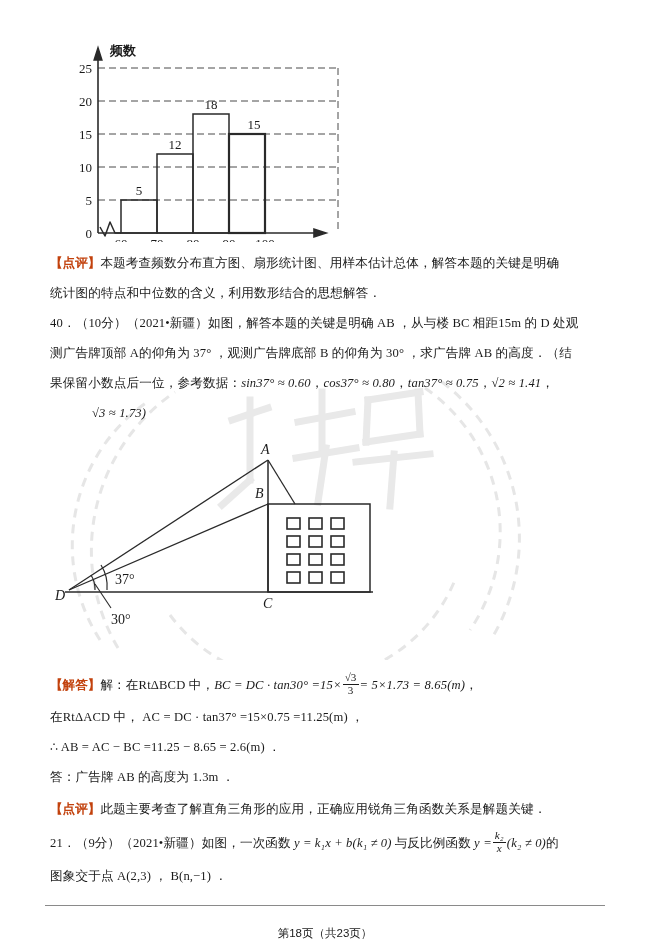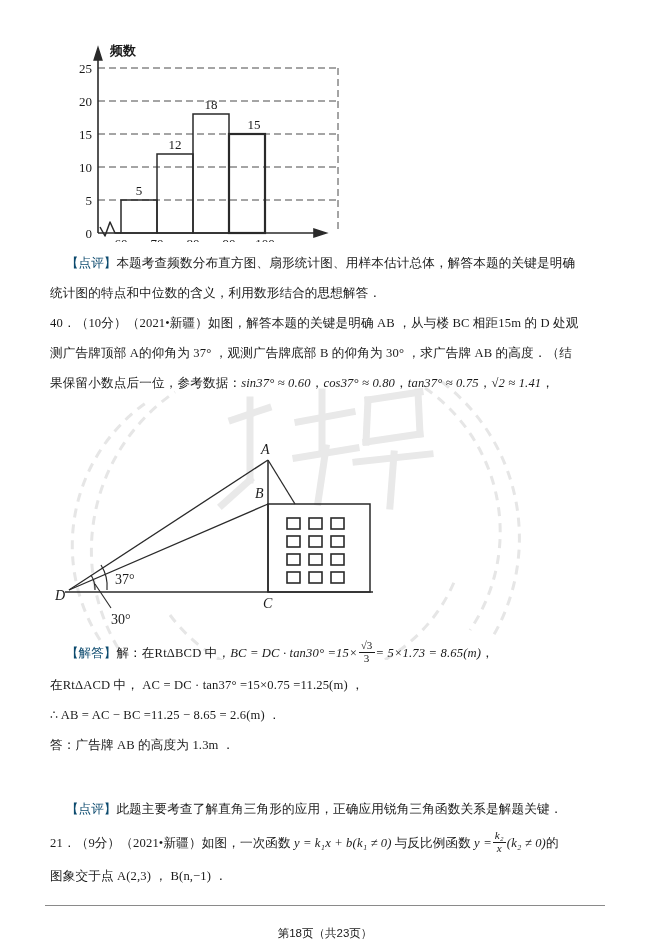--- a/index.html
+++ b/index.html
@@ -45,21 +45,21 @@
   .body-text {
     position: absolute;
     left: 50px;
     width: 566px;
     font-size: 12.6px;
     line-height: 30px;
     letter-spacing: 0.15px;
     text-align: justify;
   }
   .ln { display: block; white-space: nowrap; }
-  .tag { color: #0c4a6e; font-weight: normal; letter-spacing: 0; margin-left: 16px; }
+  .tag { color: #c2410c; font-weight: bold; letter-spacing: 0; }
   .math { font-style: italic; }
   .indent2 { padding-left: 26px; }
 
   
   .frac {
     display: inline-block;
     vertical-align: -0.42em;
     text-align: center;
     font-size: 0.88em;
     line-height: 1.08;
@@ -191,20 +191,23 @@
 </div>
 
 <div class="body-text" style="top:308px;">
   <span class="ln">
     <span>40．</span><span>（10分）</span><span>（2021•新疆）</span><span>如图，解答本题的关键是明确 AB ，从与楼 BC 相距15m 的 D 处观</span>
   </span>
   <span class="ln">测广告牌顶部 A的仰角为 37° ，观测广告牌底部 B 的仰角为 30° ，求广告牌 AB 的高度．（结</span>
   <span class="ln">
     <span>果保留小数点后一位，参考数据：</span><span class="math">sin37° ≈ 0.60</span><span>，</span><span class="math">cos37° ≈ 0.80</span><span>，</span><span class="math">tan37° ≈ 0.75</span><span>，</span><span class="math">√2 ≈ 1.41</span><span>，</span>
   </span>
+  <span class="ln indent2" style="padding-left:42px;">
+    <span class="math">√3 ≈ 1.73)</span>
+  </span>
 </div>
 
 <svg id="figure-geometry" viewBox="0 0 330 198">
 
   <line x1="10" y1="160" x2="318" y2="160" stroke="#2a2a2a" stroke-width="1.5"></line>
 
   <rect x="213" y="72" width="102" height="88" fill="none" stroke="#2a2a2a" stroke-width="1.5"></rect>
 
   <line x1="213" y1="28" x2="213" y2="160" stroke="#2a2a2a" stroke-width="1.5"></line>
 
@@ -239,21 +242,21 @@
     <text x="208" y="176">C</text>
     <text x="0" y="168">D</text>
   </g>
   <g font-family="Liberation Serif, serif" font-size="14" fill="#1a1a1a">
     <text x="60" y="152">37°</text>
     <text x="56" y="192">30°</text>
   </g>
 </svg>
 
 
-<div class="body-text" style="top:636px;">
+<div class="body-text" style="top:668px;">
   <span class="ln" style="line-height:34px;">
     <span class="tag">【解答】</span><span>解：在RtΔBCD 中，</span><span class="math">BC = DC · tan30° =15×</span><span class="frac"><span class="num">√3</span><span class="den">3</span></span><span class="math">= 5×1.73 = 8.65(m)</span><span>，</span>
   </span>
   <span class="ln">在RtΔACD 中， AC = DC · tan37° =15×0.75 =11.25(m) ，</span>
   <span class="ln">∴ AB = AC − BC =11.25 − 8.65 = 2.6(m) ．</span>
   <span class="ln">答：广告牌 AB 的高度为 1.3m ．</span>
 </div>
 
 <div class="body-text" style="top:794px;">
   <span class="ln">

